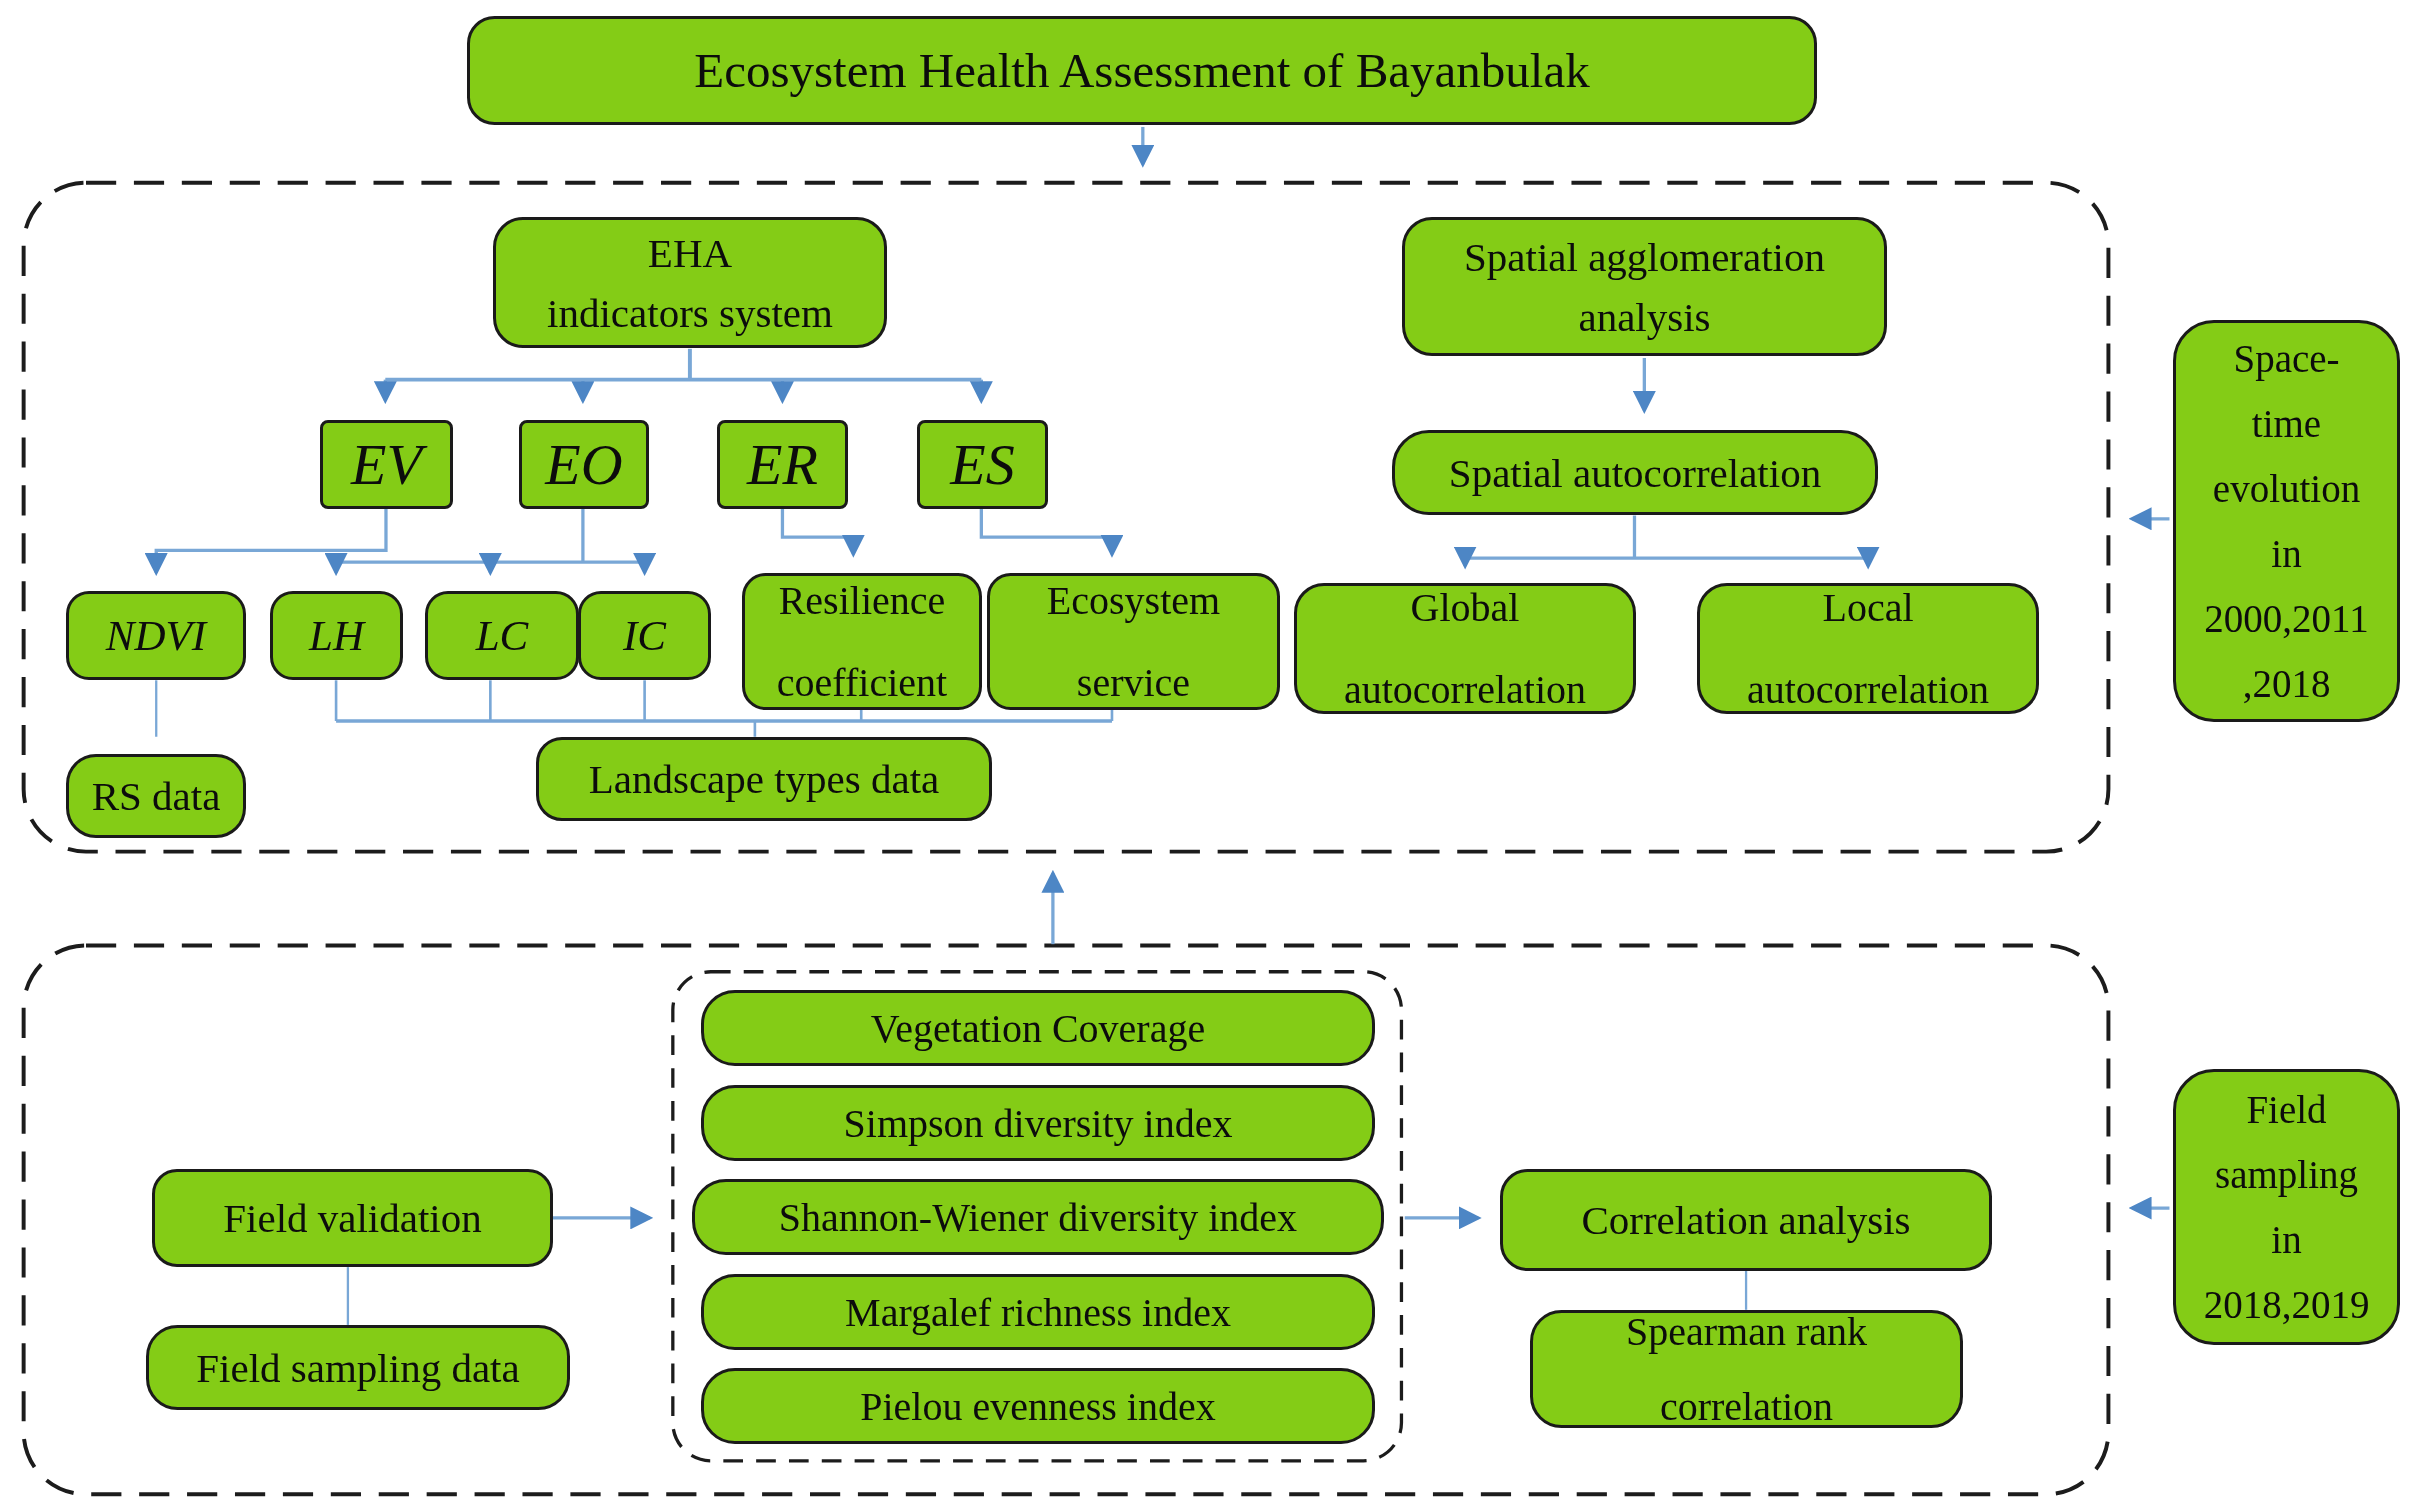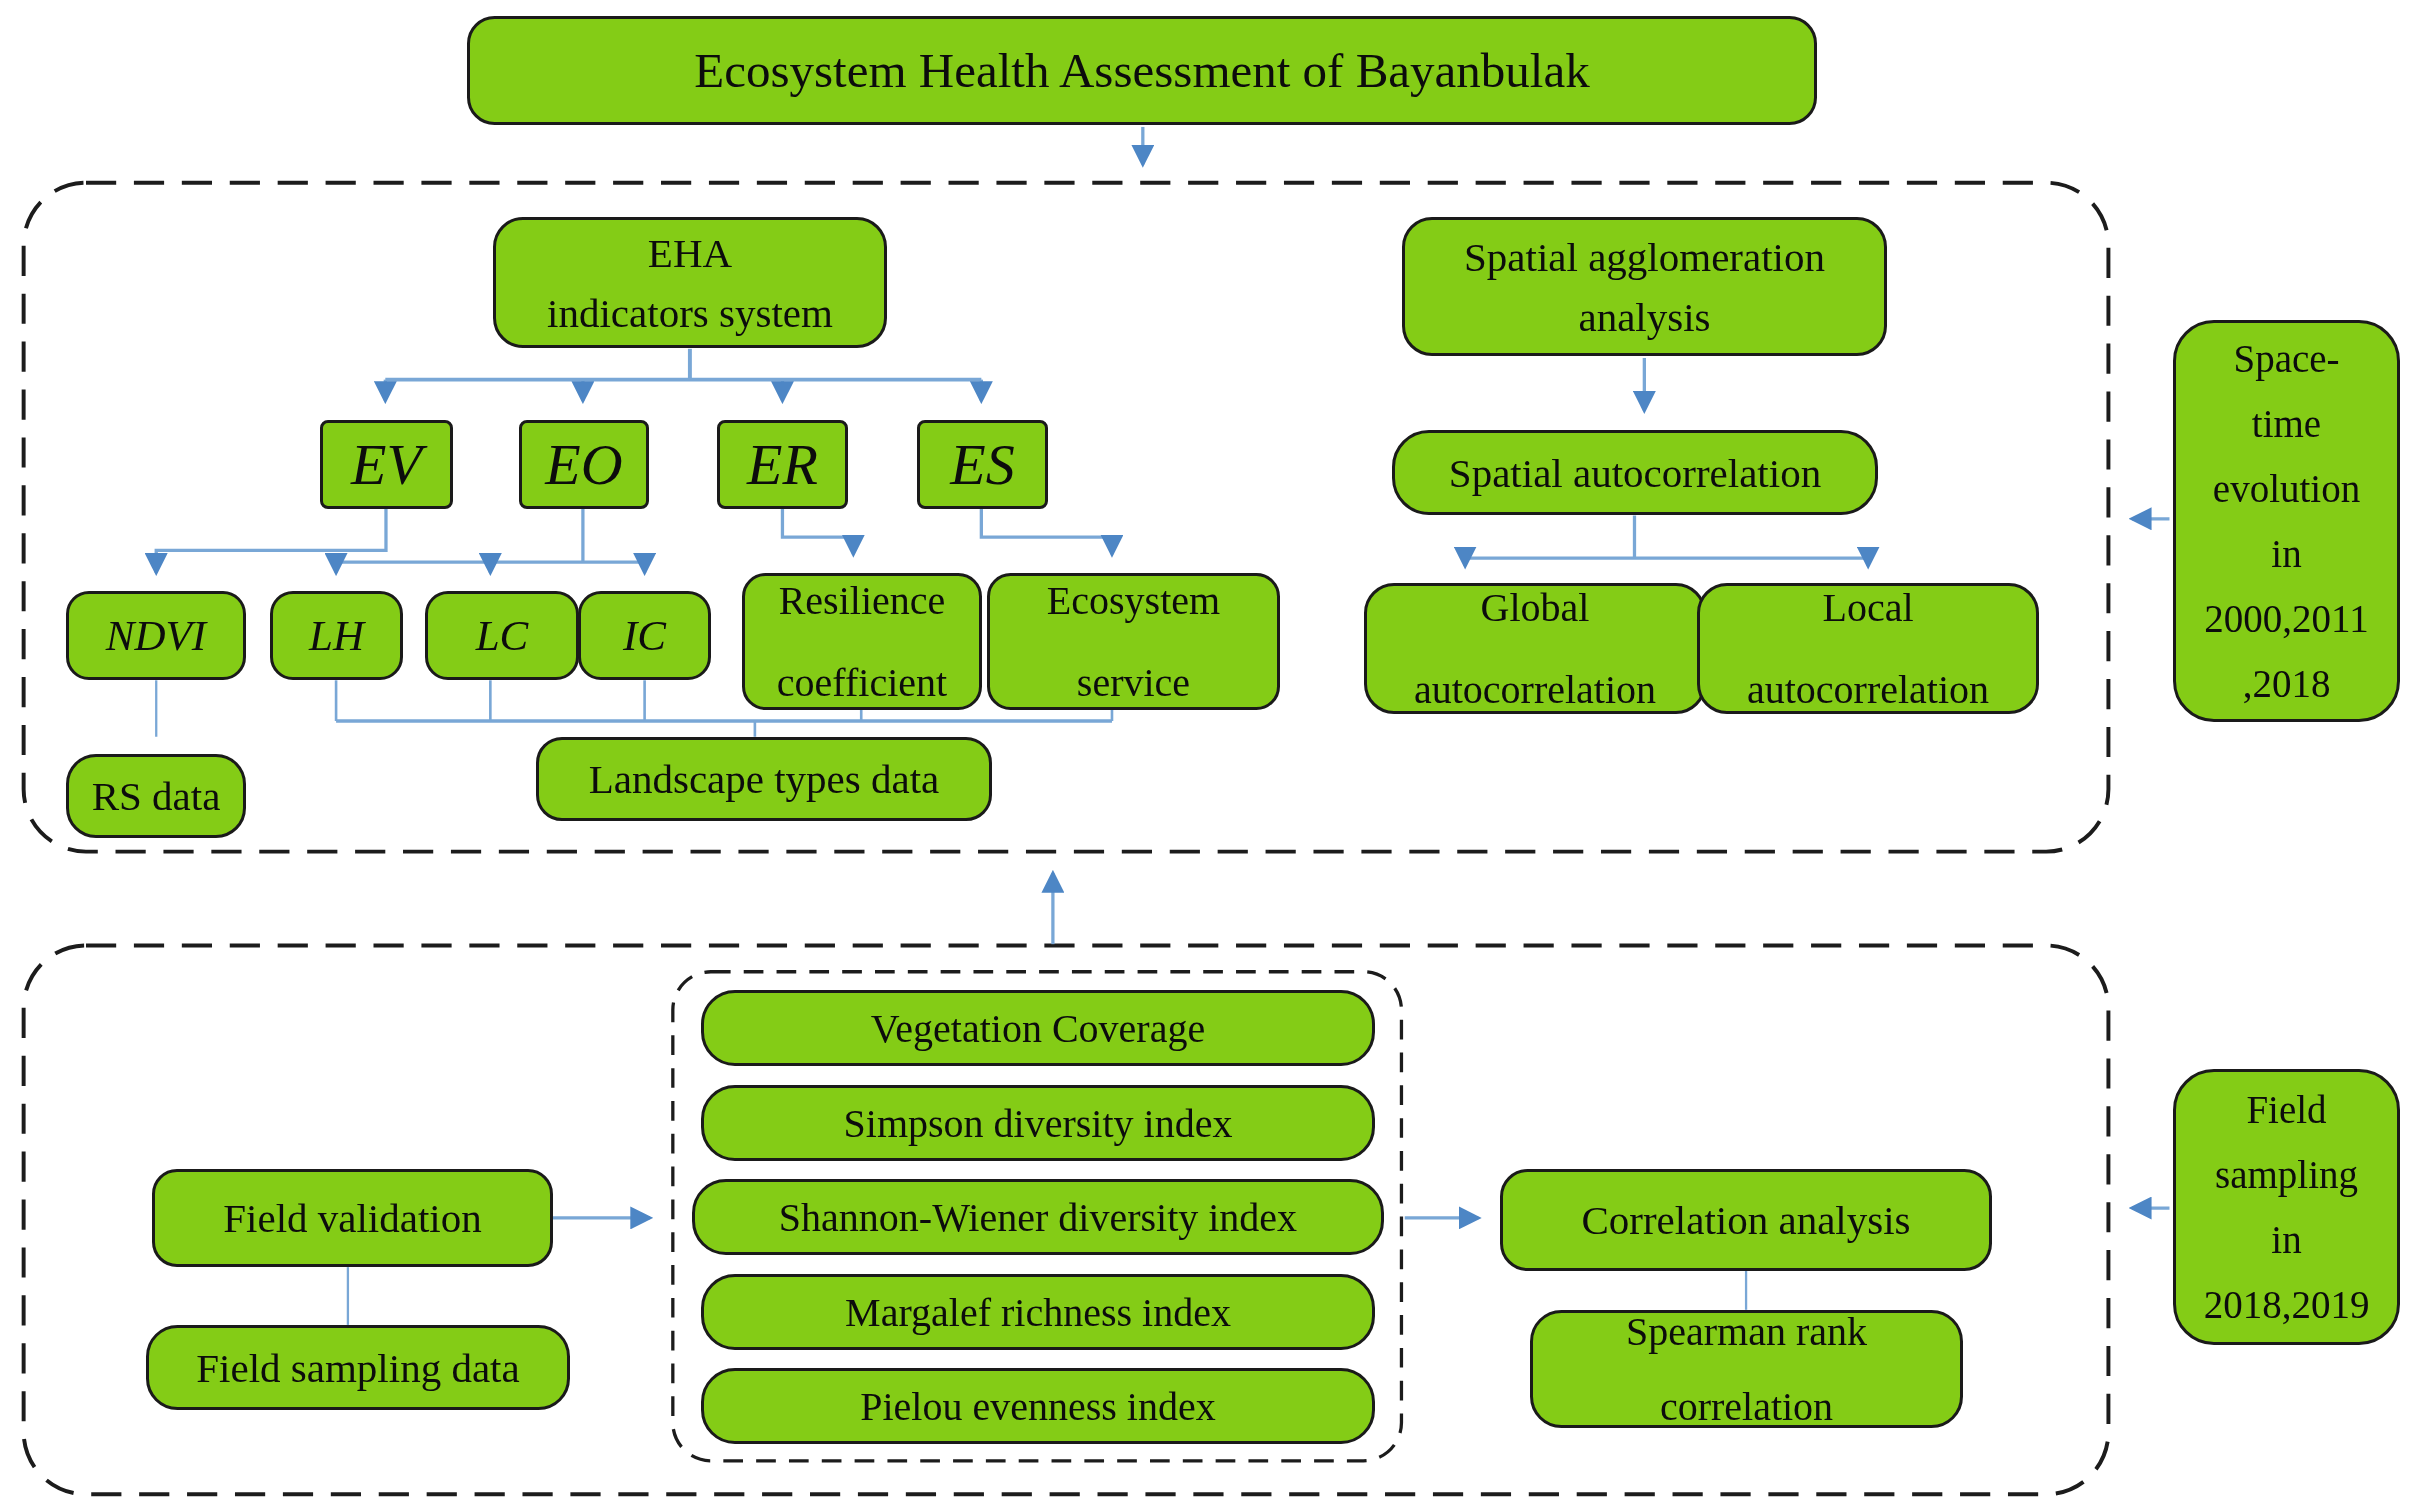--- a/index.html
+++ b/index.html
@@ -146,21 +146,21 @@
 
   <div class="box two" style="left:742px;top:573px;width:240px;height:137px;border-radius:23.6px;">
     <div>Resilience</div>
     <div>coefficient</div>
   </div>
   <div class="box two" style="left:987px;top:573px;width:293px;height:137px;border-radius:23.6px;">
     <div>Ecosystem</div>
     <div>service</div>
   </div>
 
-  <div class="box two" style="left:1364px;top:583px;width:342px;height:131px;">
+  <div class="box two" style="left:1294px;top:583px;width:342px;height:131px;">
     <div>Global</div>
     <div>autocorrelation</div>
   </div>
   <div class="box two" style="left:1697px;top:583px;width:342px;height:131px;">
     <div>Local</div>
     <div>autocorrelation</div>
   </div>
 
   <div class="box plain" style="left:66px;top:737px;width:180px;height:84px;border-radius:30px;margin-top:17px;">
     <div>RS data</div>

